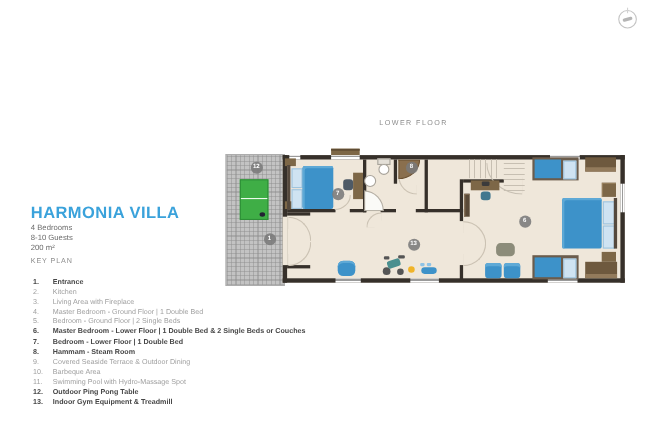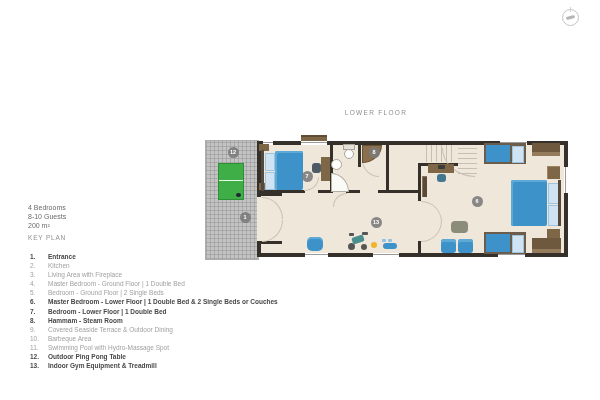--- a/index.html
+++ b/index.html
@@ -55,20 +55,21 @@
 </head>
 <body>
 
 <div class="page">
 
   <div class="abs compass">
       <i></i>
       <b></b>
     </div>
 
+  <div class="abs title">HARMONIA VILLA</div>
   <div class="abs meta">
     <div>4 Bedrooms</div>
     <div>8-10 Guests</div>
     <div>200 m²</div>
   </div>
   <div class="abs keyplan-label">KEY PLAN</div>
   <div class="abs kp-list">
       <div class="kp-row bold">
         <span class="kp-num">1.</span>
         <span>Entrance</span>

